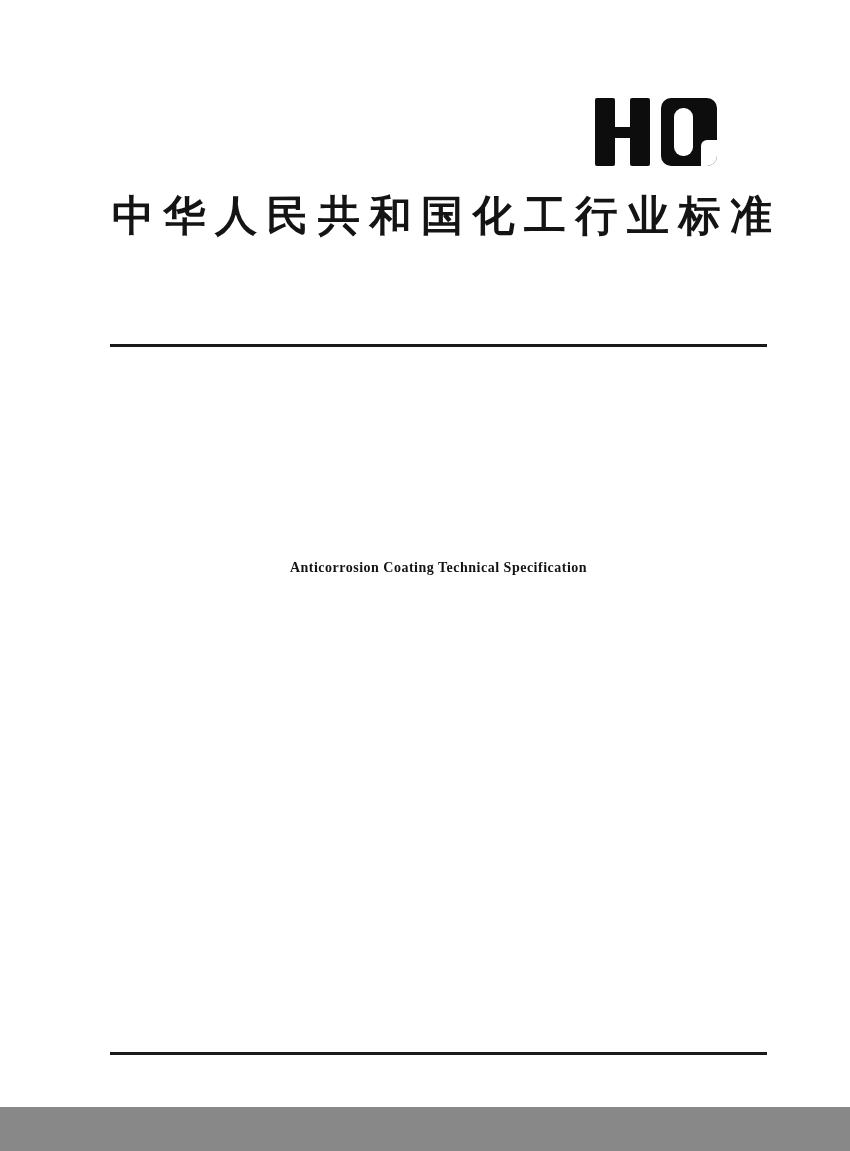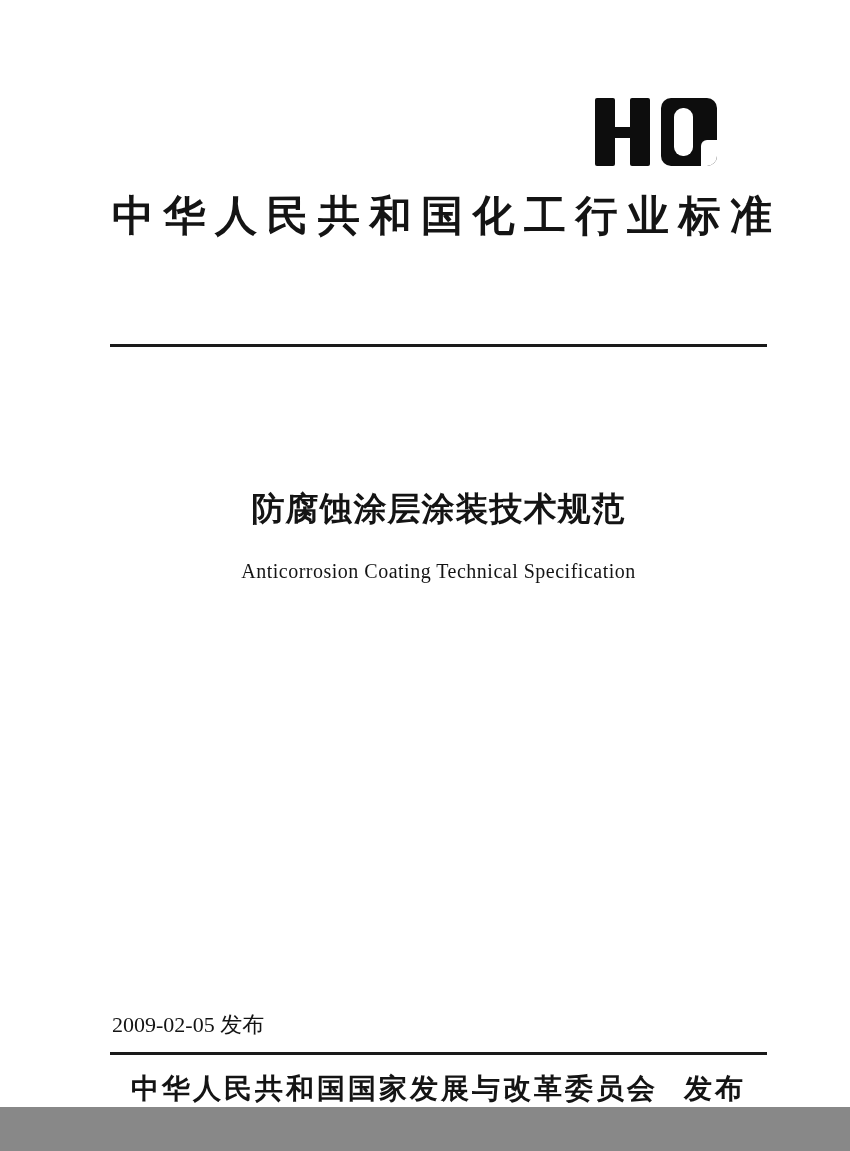--- a/index.html
+++ b/index.html
@@ -40,21 +40,21 @@
   .rule-bottom{top:1052px;}
   .title-cn{
     position:absolute;left:110px;top:487px;width:657px;
     text-align:center;font-size:33px;font-weight:bold;color:#141414;
     letter-spacing:1px;
   }
   .title-en{
     position:absolute;left:110px;top:560px;width:657px;
     text-align:center;
     font-family:"Liberation Serif", serif;
-    font-size:20px;font-weight:normal;color:#141414;
+    font-size:14px;font-weight:bold;color:#141414;
     letter-spacing:0.5px;
   }
   .dates{
     position:absolute;left:112px;top:1010px;width:655px;
     display:flex;justify-content:space-between;
     font-family:"Liberation Serif", serif;
     font-size:22px;color:#141414;
   }
   .publisher-line{
     position:absolute;left:110px;top:1070px;width:657px;
@@ -78,27 +78,22 @@
       <div class="gslot"></div>
       <div class="gnotch"></div>
     </div>
   </div>
 
   <div class="heading">中华人民共和国化工行业标准</div>
 
 
   <div class="rule rule-top"></div>
 
-  <div class="title-cn">防腐蚀涂层涂装技术规范</div>
 
   <div class="title-en">Anticorrosion Coating Technical Specification</div>
 
   <div class="dates">
-    <span>2009-02-05 发布</span>
   </div>
 
   <div class="rule rule-bottom"></div>
 
-  <div class="publisher-line">
-    <span class="org">中华人民共和国国家发展与改革委员会</span><span class="pub">发布</span>
-  </div>
 
 </div>
 
 </body></html>

